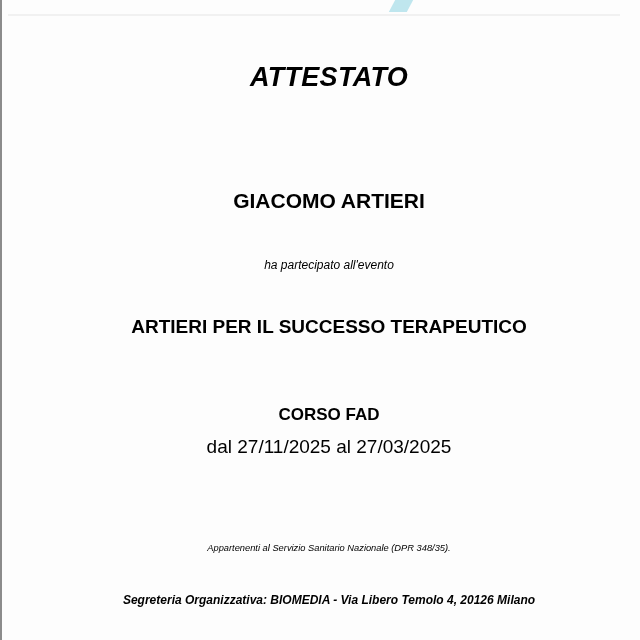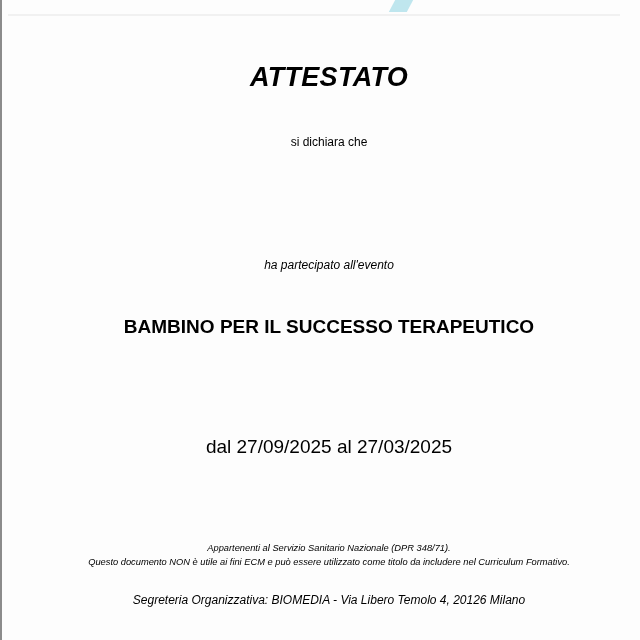--- a/index.html
+++ b/index.html
@@ -80,45 +80,45 @@
   }
   .notes {
     top: 541px;
     font-size: 9.3px;
     font-style: italic;
     line-height: 14px;
   }
   .secretariat {
     top: 593px;
     font-size: 12px;
-    font-weight: normal;
+    font-weight: bold;
     font-style: italic;
   }
 </style>
 </head>
 <body>
 
 <div class="page">
   <div class="left-edge"></div>
   <div class="top-faint-line"></div>
   <div class="blue-slash"></div>
 
   <div class="center title">ATTESTATO</div>
 
-  <div class="center small declares">si dichiara che</div>
 
+  <div class="center name">GIACOMO ARTIERI</div>
 
   <div class="center small participated">ha partecipato all'evento</div>
 
   <div class="center event">
-    <div>BAMBINO PER IL SUCCESSO TERAPEUTICO</div>
+    <div>ARTIERI PER IL SUCCESSO TERAPEUTICO</div>
   </div>
 
+  <div class="center course">CORSO FAD</div>
 
-  <div class="center dates">dal 27/09/2025 al 27/03/2025</div>
+  <div class="center dates">dal 27/11/2025 al 27/03/2025</div>
 
   <div class="center notes">
-    <div>Appartenenti al Servizio Sanitario Nazionale (DPR 348/71).</div>
-    <div>Questo documento NON è utile ai fini ECM e può essere utilizzato come titolo da includere nel Curriculum Formativo.</div>
+    <div>Appartenenti al Servizio Sanitario Nazionale (DPR 348/35).</div>
   </div>
 
   <div class="center secretariat">Segreteria Organizzativa: BIOMEDIA - Via Libero Temolo 4, 20126 Milano</div>
 </div>
 
 </body></html>

